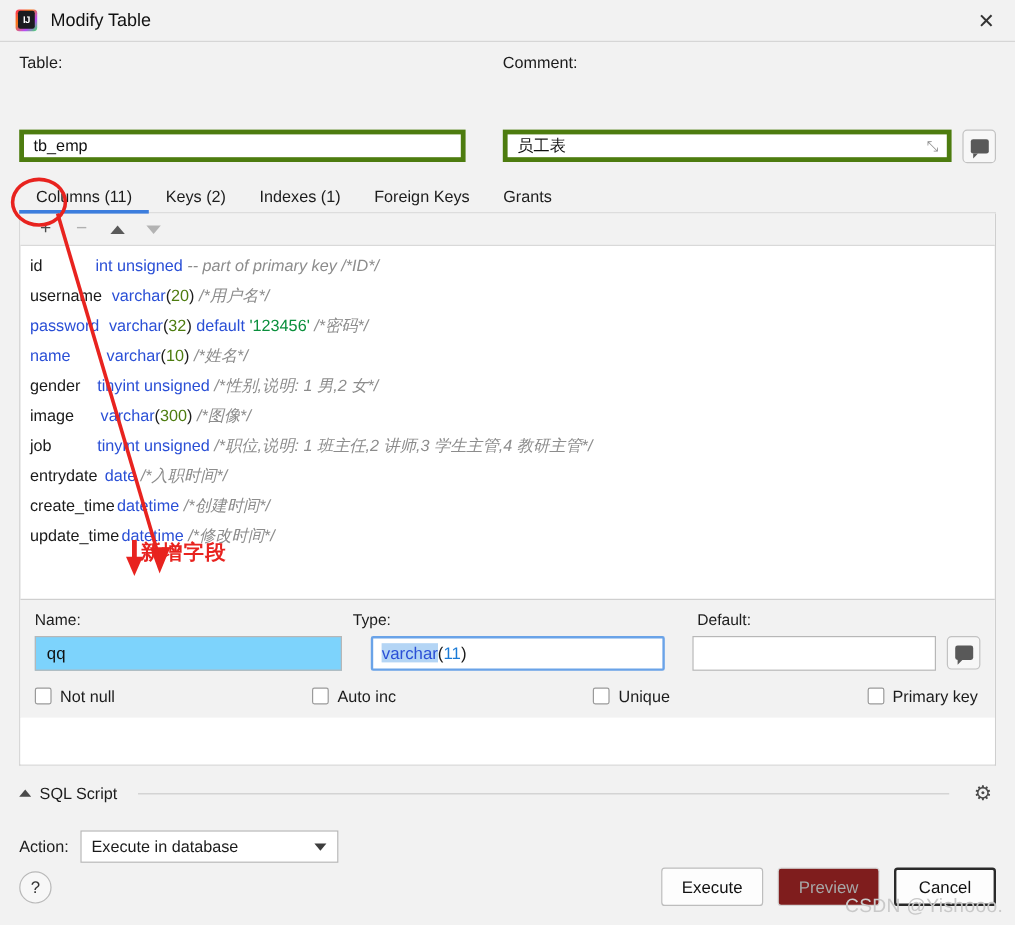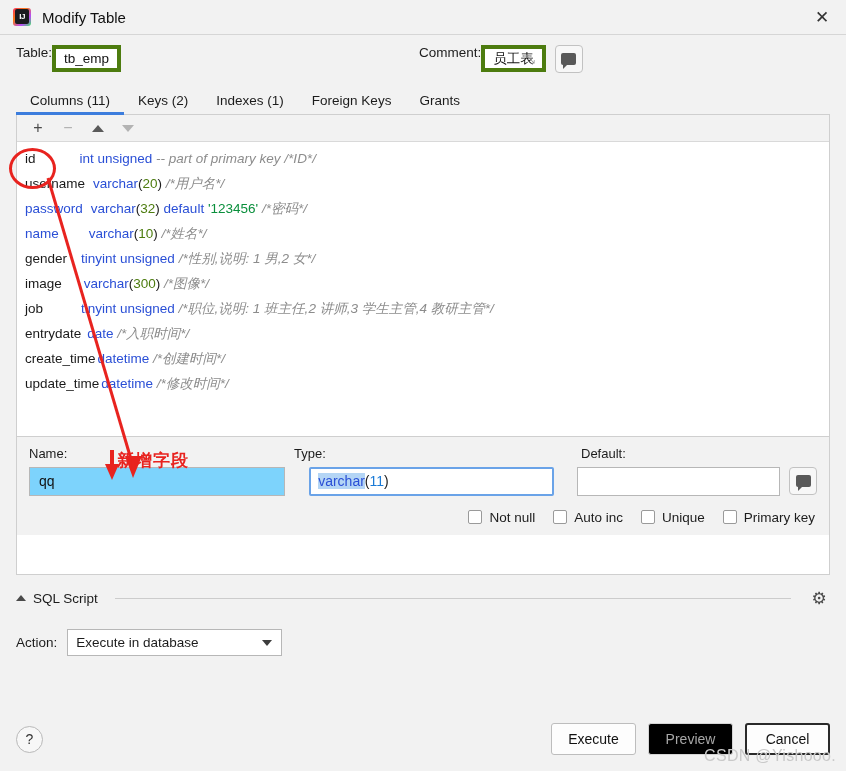--- a/index.html
+++ b/index.html
@@ -39,21 +39,21 @@
   }
   .win-title { font-size: 15px; color:#111; }
   .close-btn {
     position:absolute; right:0; top:0; width:48px; height:34px;
     display:flex; align-items:center; justify-content:center;
     color:#333; font-size:17px; line-height:1; cursor:pointer;
   }
 
   
   .top-area { padding: 10px 16px 0 16px; display:flex; }
-  .field-col { display:flex; flex-direction:row; }
+  .field-col { display:flex; flex-direction:column;gap:41px; }
   .col-table { width: 373px; }
   .col-comment { width: 412px; margin-left: 31px; }
   .field-label { font-size:13.5px; color:#1c1c1c; margin-bottom:7px; }
   .input-row { display:flex; align-items:flex-start; }
   .text-input {
     height: 27px; border:4px solid #4d7c0f; background:#fff;
     display:flex; align-items:center; padding:0 8px;
     font-size:13.5px; color:#111; flex:1 1 auto; position:relative;
   }
   .expand-icon {
@@ -141,21 +141,21 @@
   }
   .type-sel { background:#b4d5f5; color:#2a4fd6; }
   .type-paren { color:#1a1a1a; }
   .type-num { color:#1a7ad6; }
   .ed-default-input {
     width:208px; height:29px; margin-left:23px;
     background:#fff; border:1px solid #b7b7b7;
     display:flex; align-items:center; padding:0 8px;
   }
   .checks {
-    display:flex; justify-content:flex-end; align-items:center;
+    display:flex; justify-content:space-between; align-items:center;
     margin-top:14px; gap:18px; padding-right:2px;
   }
   .chk { display:flex; align-items:center; gap:7px; cursor:pointer; font-size:13.5px; }
   .chk-box { width:14px; height:14px; border:1px solid #9a9a9a; background:#fff; border-radius:2px; }
 
   .tail { background:#fff; flex:1 1 auto; }
 
   
   .sql-section { margin: 12px 16px 0 16px; }
   .sql-head { display:flex; align-items:center; gap:7px; }
@@ -183,21 +183,21 @@
     background:#f7f7f7; display:flex; align-items:center; justify-content:center;
     font-size:14px; color:#333; cursor:pointer;
   }
   .foot-spacer { flex:1 1 auto; }
   .btn {
     height:32px; min-width:85px; padding:0 8px; margin-left:12px;
     border:1px solid #bdbdbd; background:#fdfdfd; border-radius:3px;
     display:flex; align-items:center; justify-content:center;
     font-size:14px; color:#111; cursor:pointer;
   }
-  .btn.disabled { color:#a7a7a7; background:#000000; border-color:#d5d5d5; cursor:default; }
+  .btn.disabled { color:#a7a7a7; background:#7f1d1d; border-color:#d5d5d5; cursor:default; }
   .btn.focused { border:2px solid #2a2a2a; }
 
   
   .annot { position:absolute; pointer-events:none; }
   .red-ellipse {
     left:9px; top:148px; width:47px; height:41px;
     border:3px solid #e8231f; border-radius:50%;
   }
   .red-label {
     left:117px; top:449px; color:#e8231f; font-size:17px; font-weight:700;

